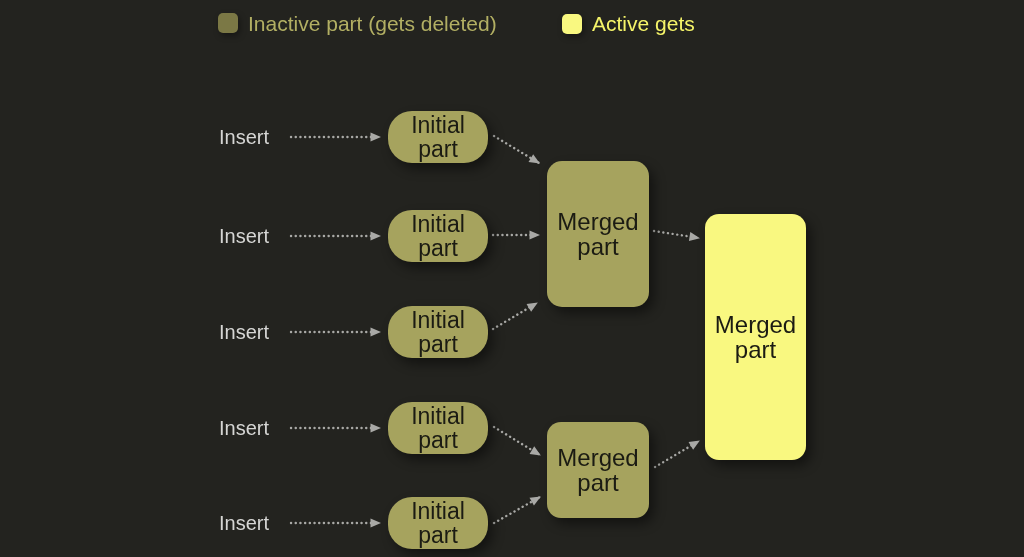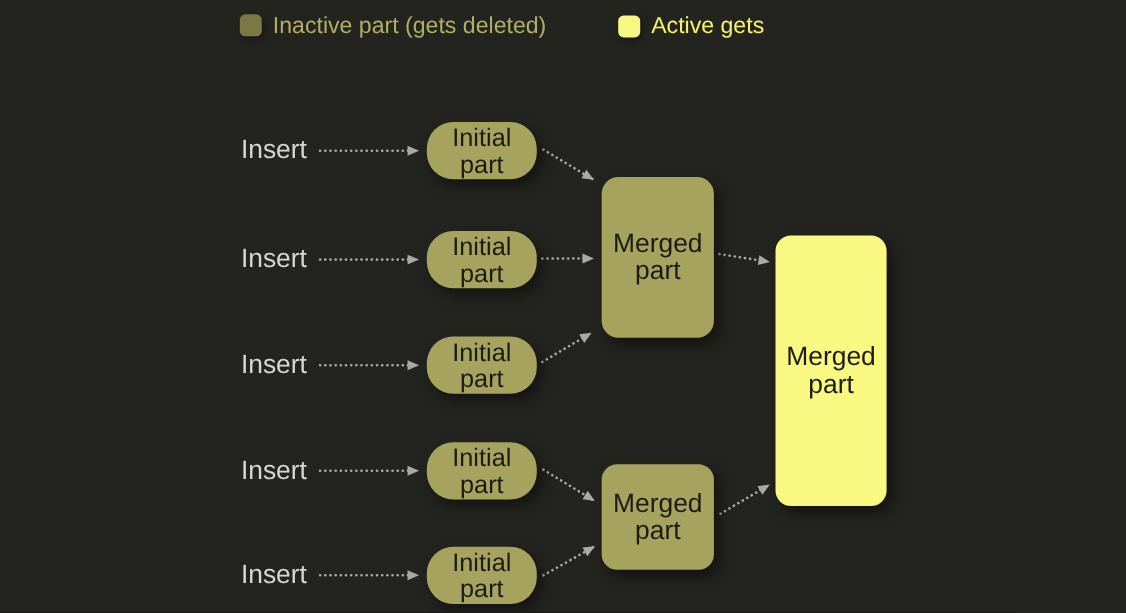--- a/index.html
+++ b/index.html
@@ -34,21 +34,21 @@
     line-height: 25px;
     white-space: nowrap;
   }
   .legend-label.inactive { left: 248px; color: var(--inactiveLegendText); }
   .legend-label.active   { left: 592px; color: var(--activeText); }
 
   
   .insert-label {
     position: absolute;
     left: 219px;
-    font-size: 24px;
+    font-size: 20px;
     line-height: 30px;
     color: var(--insertText);
     white-space: nowrap;
   }
 
   
   .node {
     position: absolute;
     display: flex;
     align-items: center;

